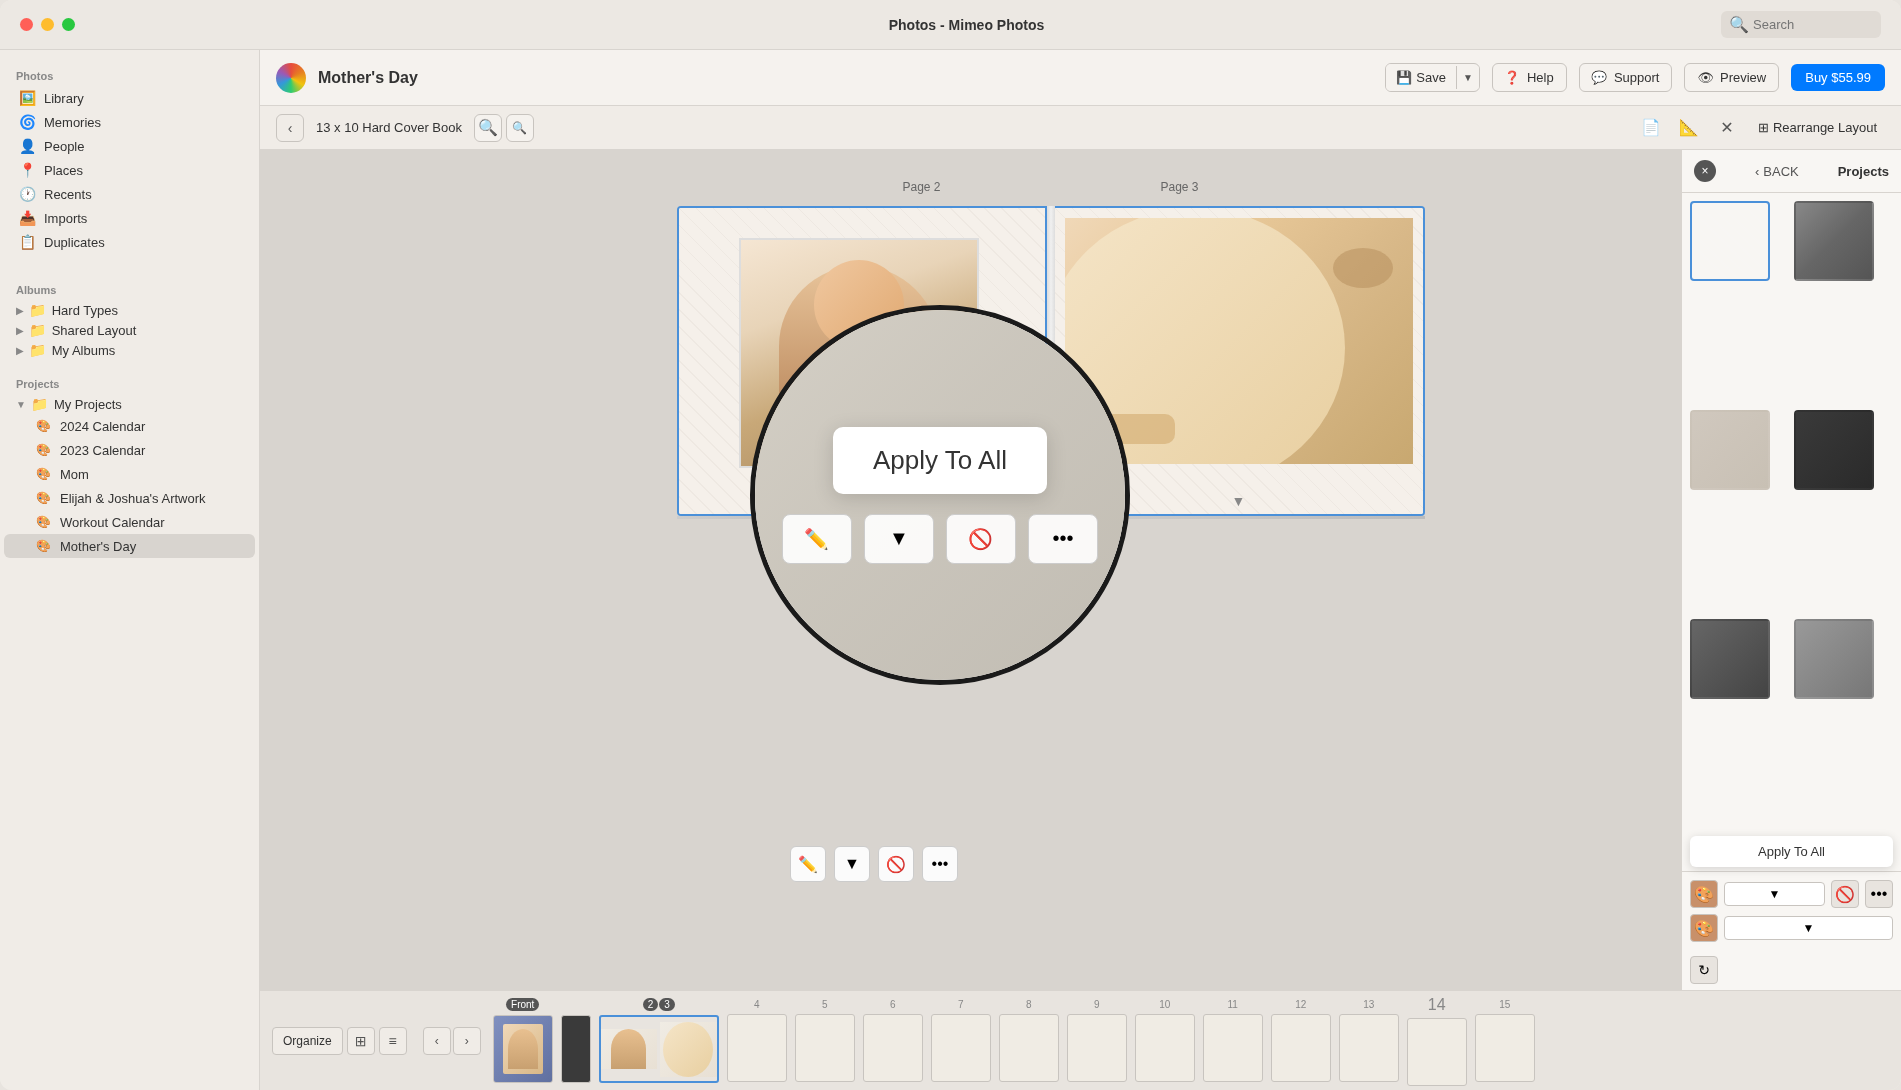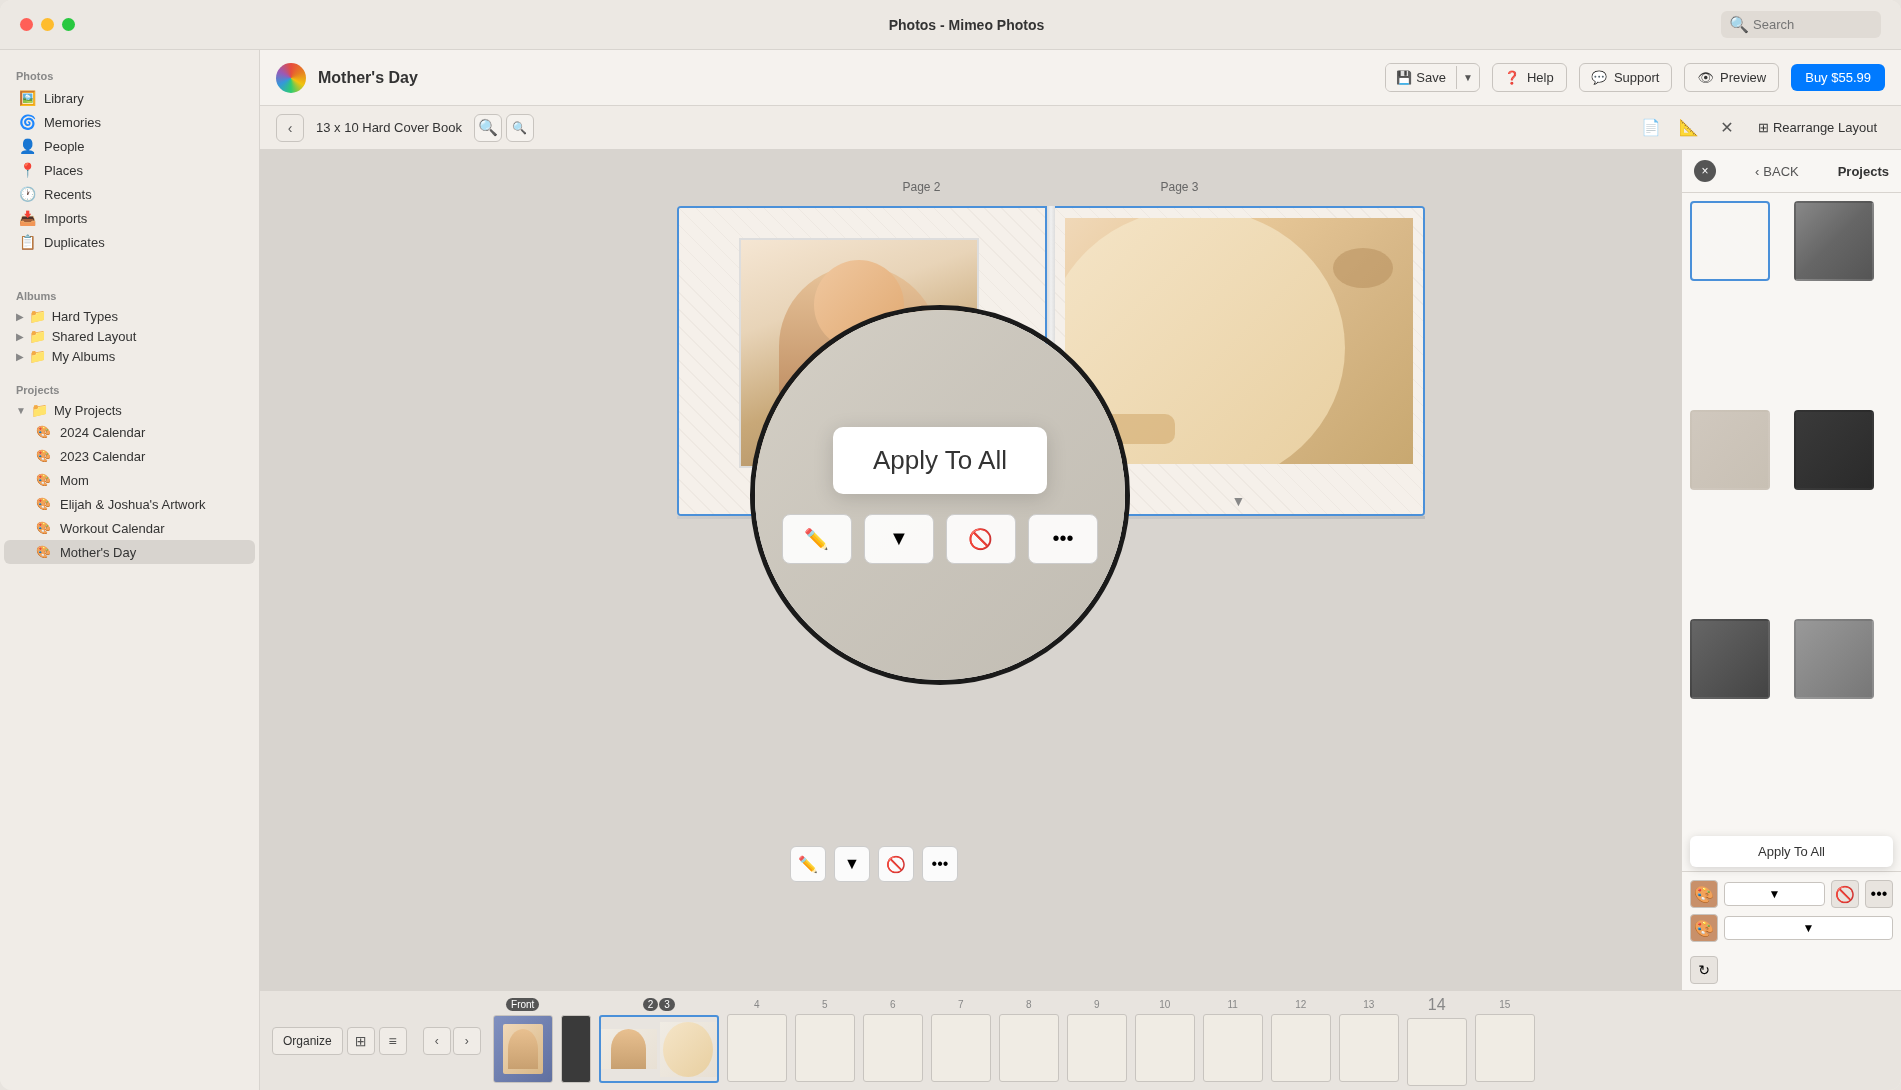--- a/index.html
+++ b/index.html
@@ -169,21 +169,21 @@
       </div>
       <div class="sidebar-item">
         <span class="sidebar-icon">📥</span>
         <span class="sidebar-item-label">Imports</span>
       </div>
       <div class="sidebar-item">
         <span class="sidebar-icon">📋</span>
         <span class="sidebar-item-label">Duplicates</span>
       </div>
 
-      <div class="sidebar-section-header" style="margin-top:28px;">Albums</div>
+      <div class="sidebar-section-header" style="margin-top:22px;">Albums</div>
 
       <div class="sidebar-group">
         <span class="arrow">▶</span>
         <span class="sidebar-icon">📁</span>
         <span class="sidebar-item-label">Hard Types</span>
       </div>
       <div class="sidebar-group">
         <span class="arrow">▶</span>
         <span class="sidebar-icon">📁</span>
         <span class="sidebar-item-label">Shared Layout</span>

